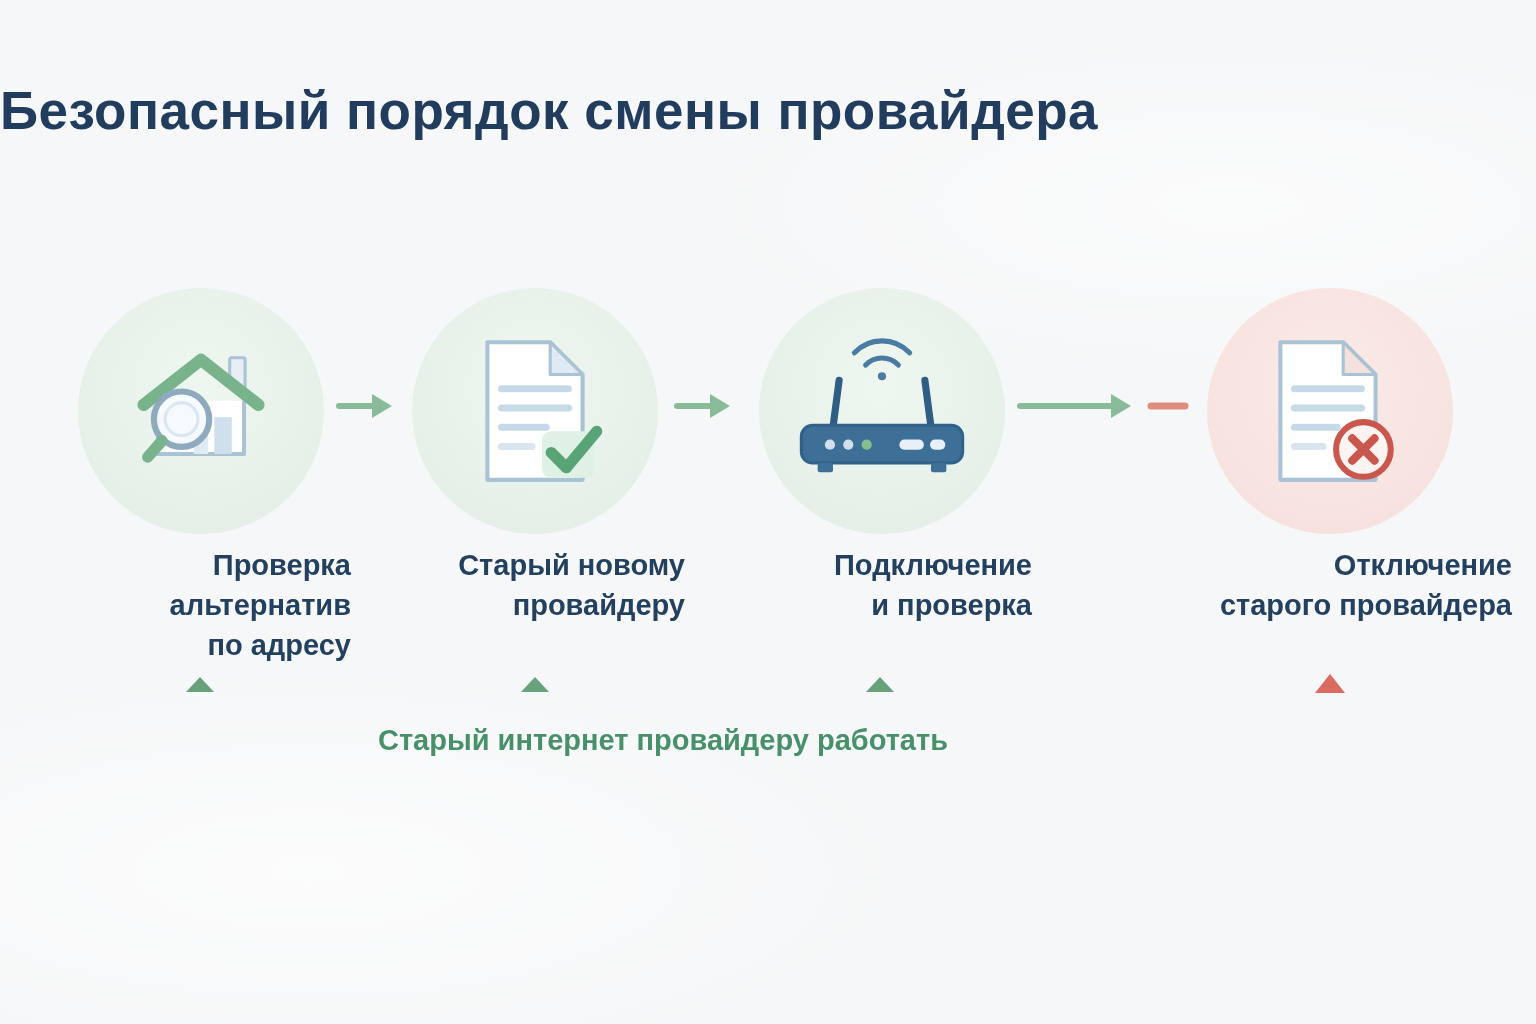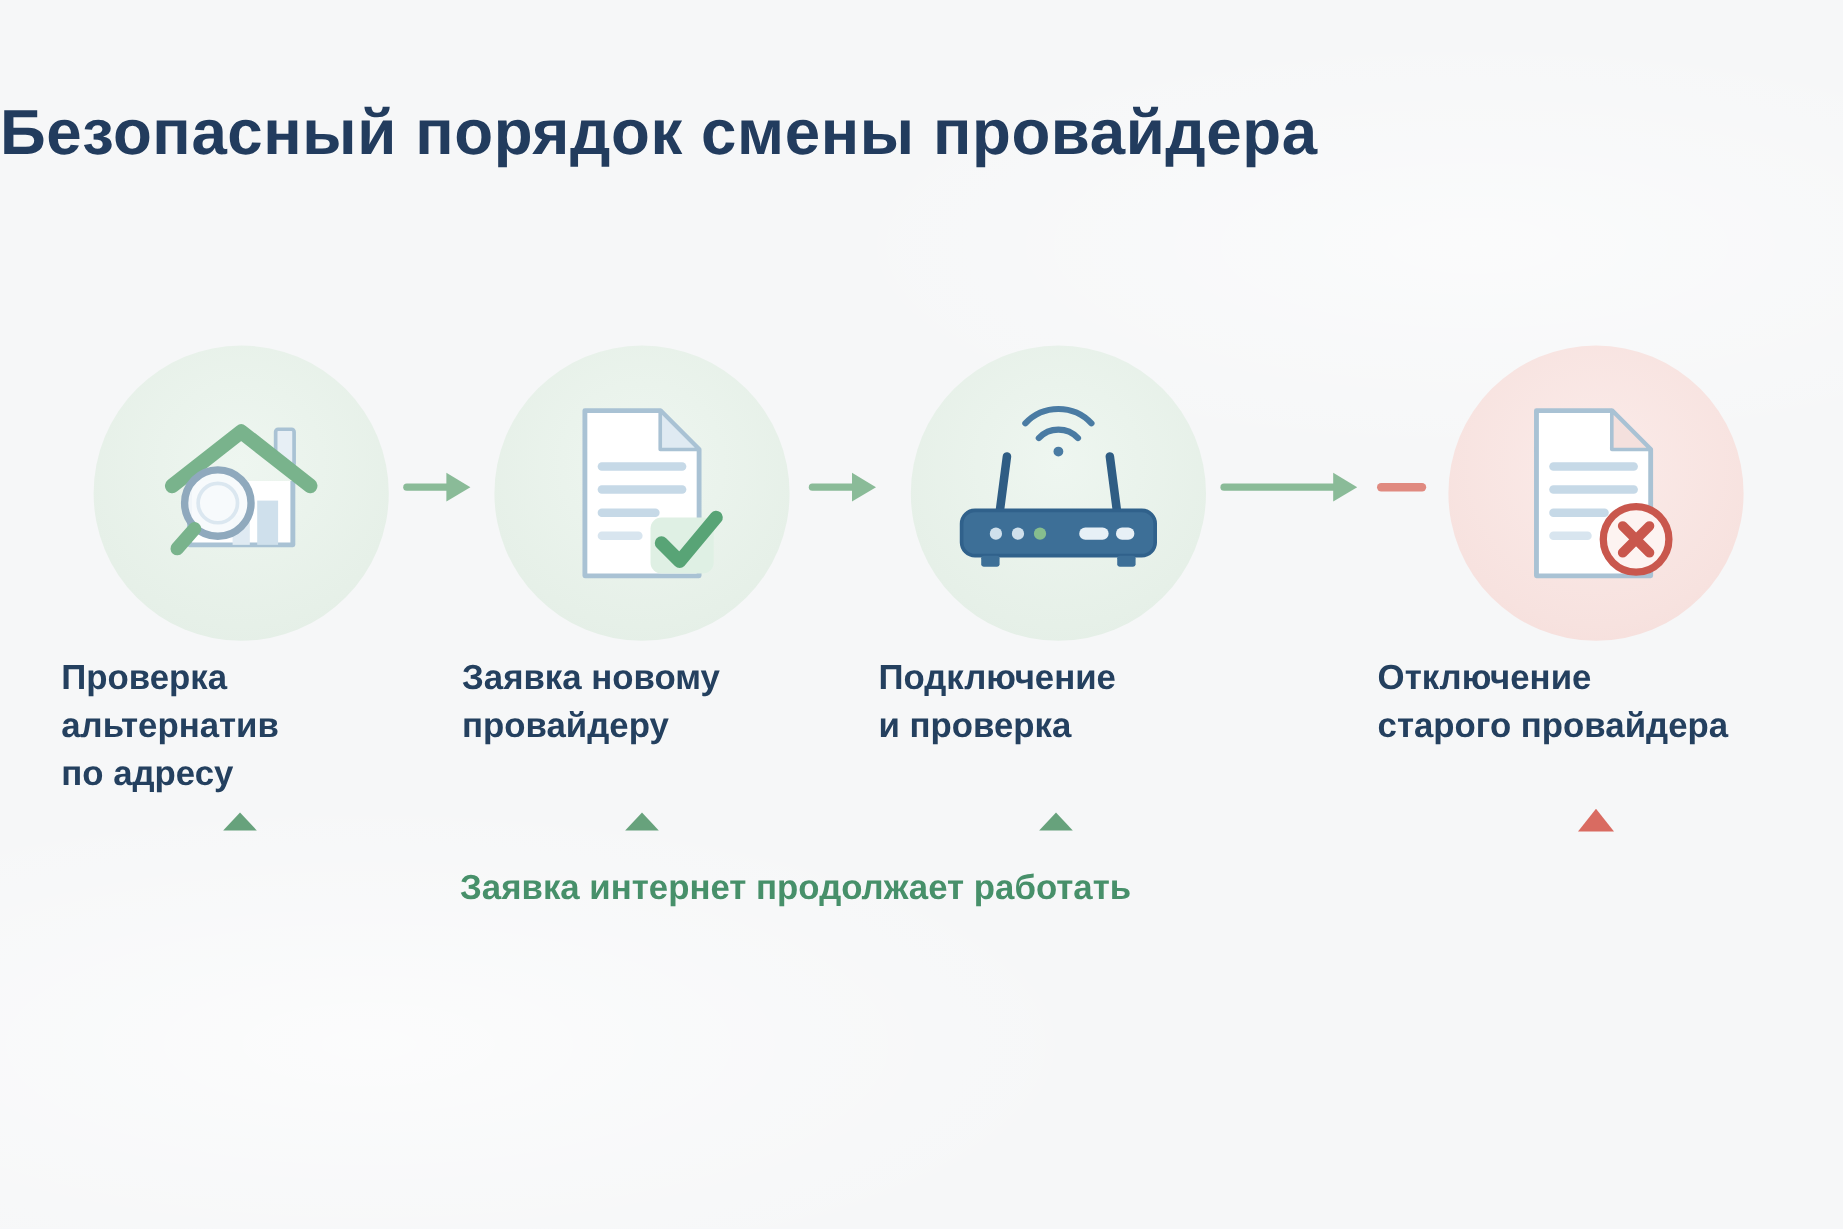--- a/index.html
+++ b/index.html
@@ -44,21 +44,21 @@
     background: radial-gradient(circle at 50% 40%, #fbebe9 0%, #f7e2df 70%, #f5dcd9 100%);
   }
   .circle-1 { left: 78px;   top: 288px; }
   .circle-2 { left: 412px;  top: 288px; }
   .circle-3 { left: 759px;  top: 288px; }
   .circle-4 { left: 1207px; top: 288px; }
 
   .step-label {
     position: absolute;
     top: 545px;
-    text-align: left;
+    text-align: right;
     font-size: 29px;
     font-weight: 700;
     line-height: 1.38;
     color: #24405f;
     white-space: pre-line;
   }
   .label-1 { left: 51px;   width: 300px; }
   .label-2 { left: 385px;  width: 300px; }
   .label-3 { left: 732px;  width: 300px; }
   .label-4 { left: 1148px; width: 364px; }
@@ -177,22 +177,22 @@
     <line x1="18" y1="25" x2="1288" y2="25" stroke="url(#tl-grad)" stroke-width="5" stroke-linecap="round"></line>
     <path d="M129 26 L143 11 L157 26 Z" fill="#67a27c"></path>
     <path d="M464 26 L478 11 L492 26 Z" fill="#67a27c"></path>
     <path d="M809 26 L823 11 L837 26 Z" fill="#67a27c"></path>
     <path d="M1258 27 L1273 8 L1288 27 Z" fill="#d96b61"></path>
   </svg>
 
   <div class="step-label label-1">Проверка
 альтернатив
 по адресу</div>
-  <div class="step-label label-2">Заявка новому
+  <div class="step-label label-2">Старый новому
 провайдеру</div>
   <div class="step-label label-3">Подключение
 и проверка</div>
   <div class="step-label label-4">Отключение
 старого провайдера</div>
 
-  <div class="timeline-caption">Заявка интернет продолжает работать</div>
+  <div class="timeline-caption">Старый интернет провайдеру работать</div>
 
 </div>
 
 </body></html>

